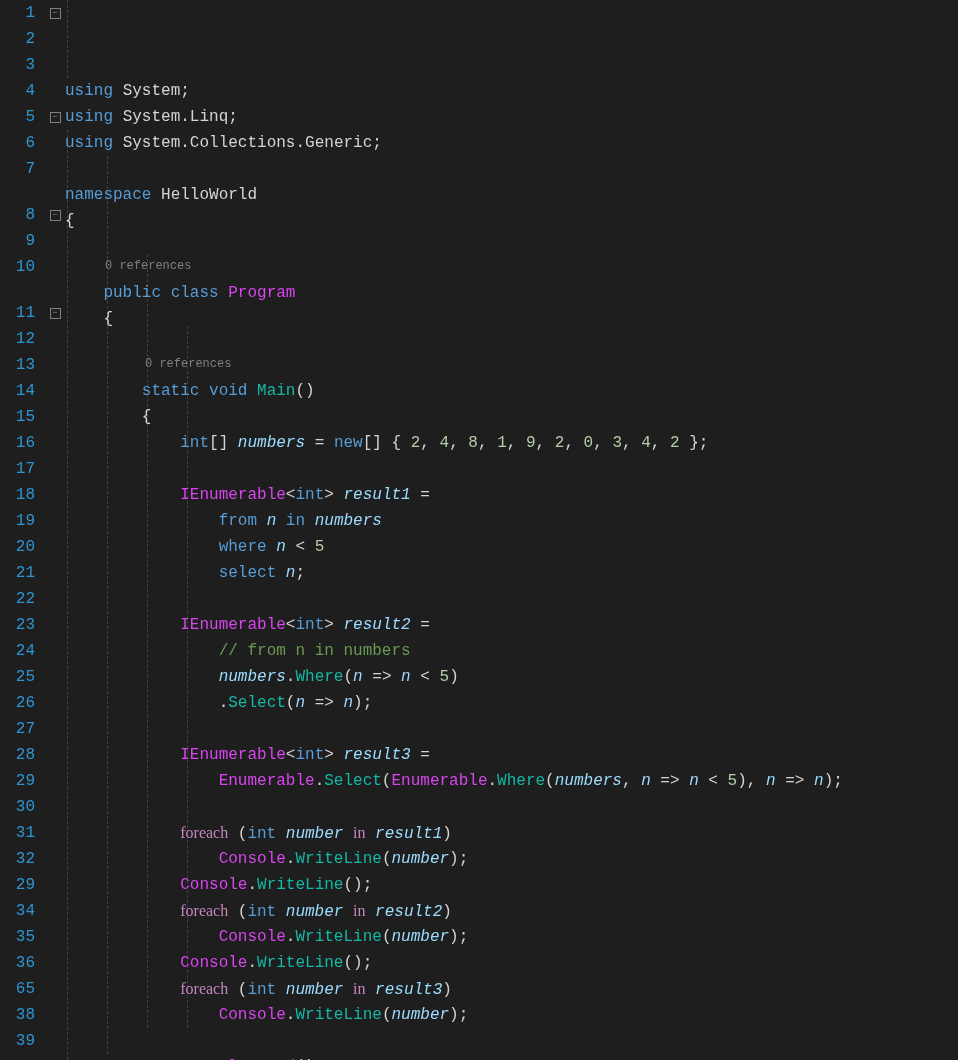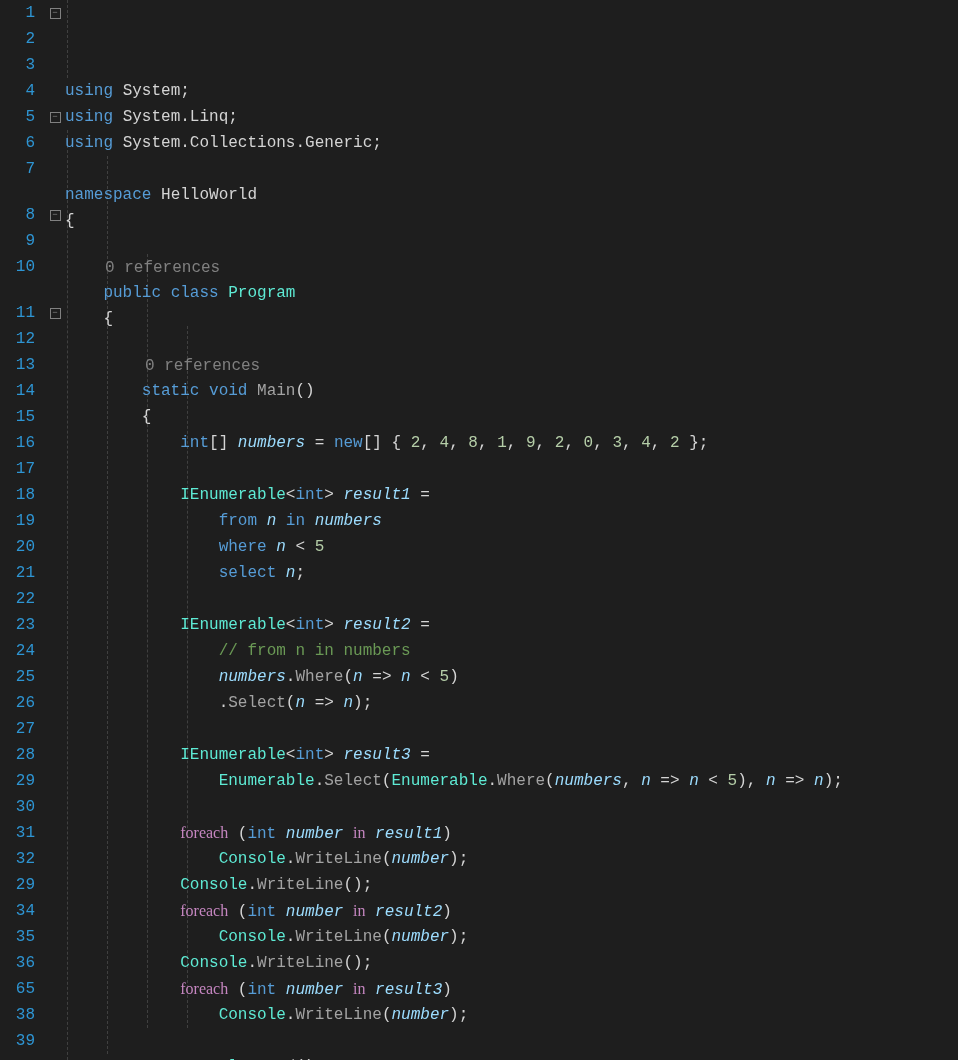--- a/index.html
+++ b/index.html
@@ -39,30 +39,30 @@
     position:relative;
     flex:1;
     white-space:pre;
     color:#d4d4d4;
   }
   .code .row { height:26px; position:relative; }
   .codelens {
     position:absolute;
     top:-20px;
     left:0;
-    font-size:16px;
+    font-size:12px;
     color:#808080;
     white-space:pre;
     line-height:1;
   }
   .spacer-row { height:20px; }
   
   .k  { color:#569cd6; }          
-  .t  { color:#5eead4; }          
-  .m  { color:#a3a3a3; }          
+  .t  { color:#d946ef; }          
+  .m  { color:#14b8a6; }          
   .s  { color:#c586c0;font-family:Liberation Serif, serif; }          
   .n  { color:#b5cea8; }          
   .c  { color:#6a9955; }          
   .v  { color:#9cdcfe;font-style:italic; }          
   .p  { color:#d4d4d4; }          
   
   .guides {
     position:absolute;
     top:0; left:0;
     pointer-events:none;

